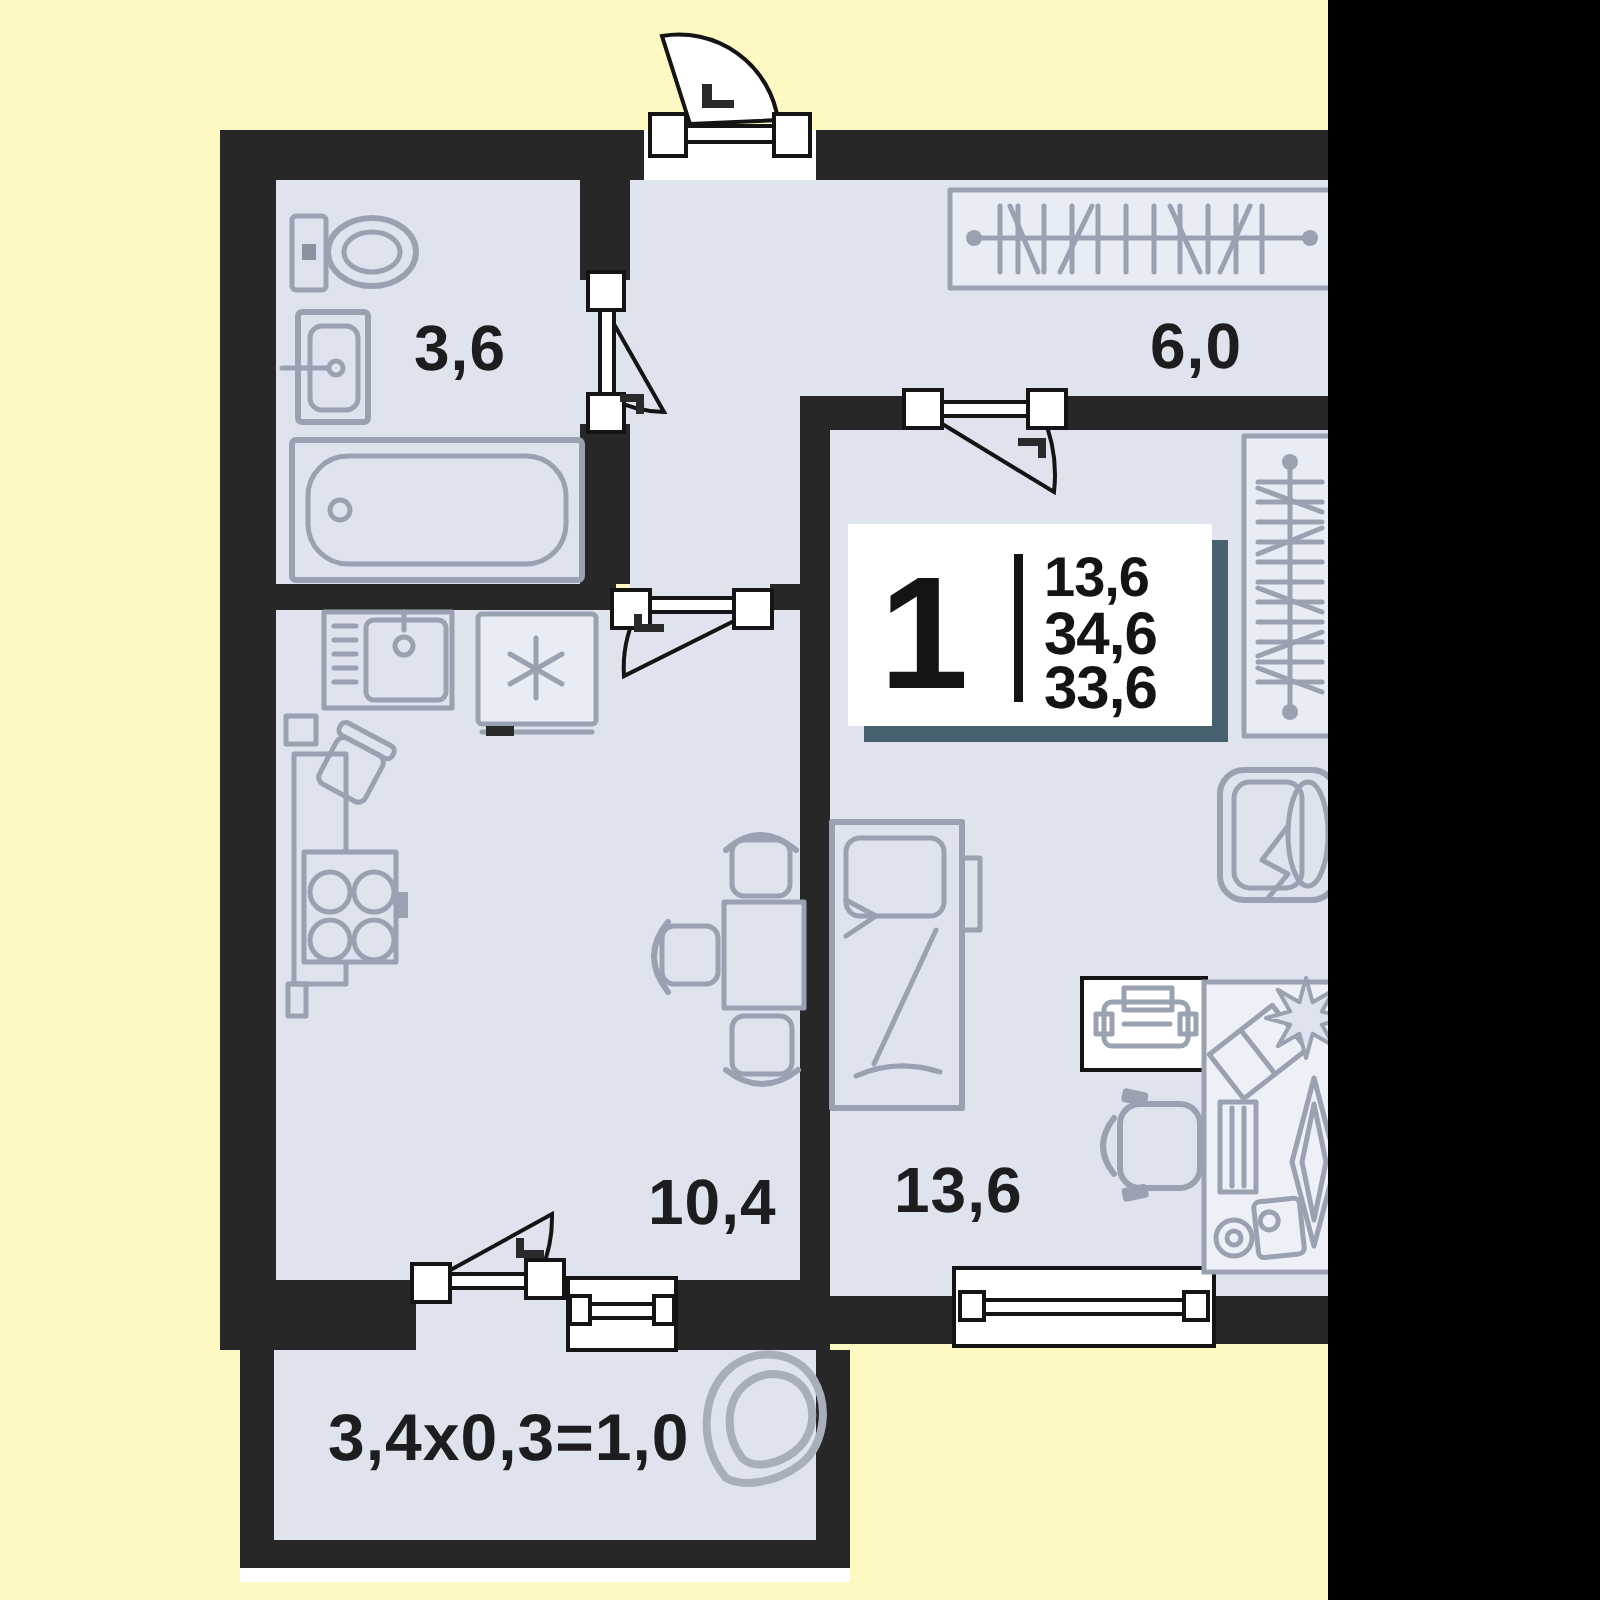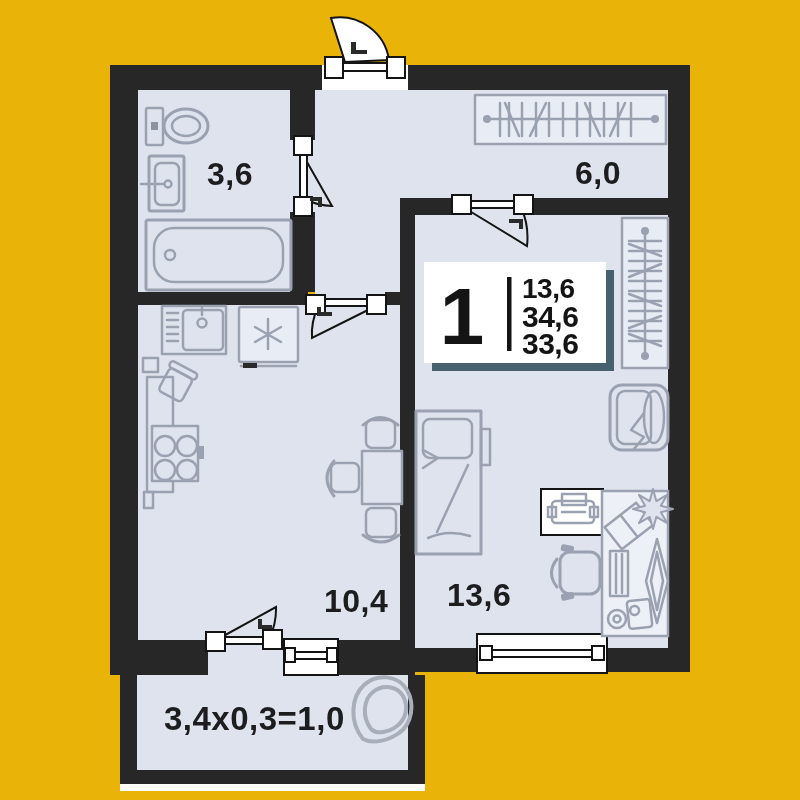--- a/index.html
+++ b/index.html
@@ -1,16 +1,16 @@
 <!DOCTYPE html>
 <html><head>
 <meta charset="utf-8">
 <style>
   html,body{margin:0;padding:0;background:#000;}
-  .canvas{position:relative;width:800px;height:800px;background:#eab308;overflow:hidden;}
+  .canvas{position:relative;width:664px;height:800px;background:#fef9c3;overflow:hidden;}
   svg{position:absolute;left:0;top:0;}
   .wall{fill:#272727;stroke:none;}
   .floor{fill:#dfe3ed;stroke:none;}
   .gapwhite{fill:#ffffff;stroke:none;}
   .fs{stroke:#9aa2b1;fill:none;stroke-width:2.5;stroke-linecap:round;stroke-linejoin:round;}
   .fs3{stroke:#9aa2b1;fill:none;stroke-width:3;stroke-linecap:round;stroke-linejoin:round;}
   .fsl{stroke:#9aa2b1;fill:#e8ecf4;stroke-width:2.5;stroke-linejoin:round;}
   .fsf{stroke:#9aa2b1;fill:#dfe3ed;stroke-width:2.5;stroke-linejoin:round;}
   .door{stroke:#141414;fill:#ffffff;stroke-width:2;}
   .doorline{stroke:#141414;fill:none;stroke-width:2;}

